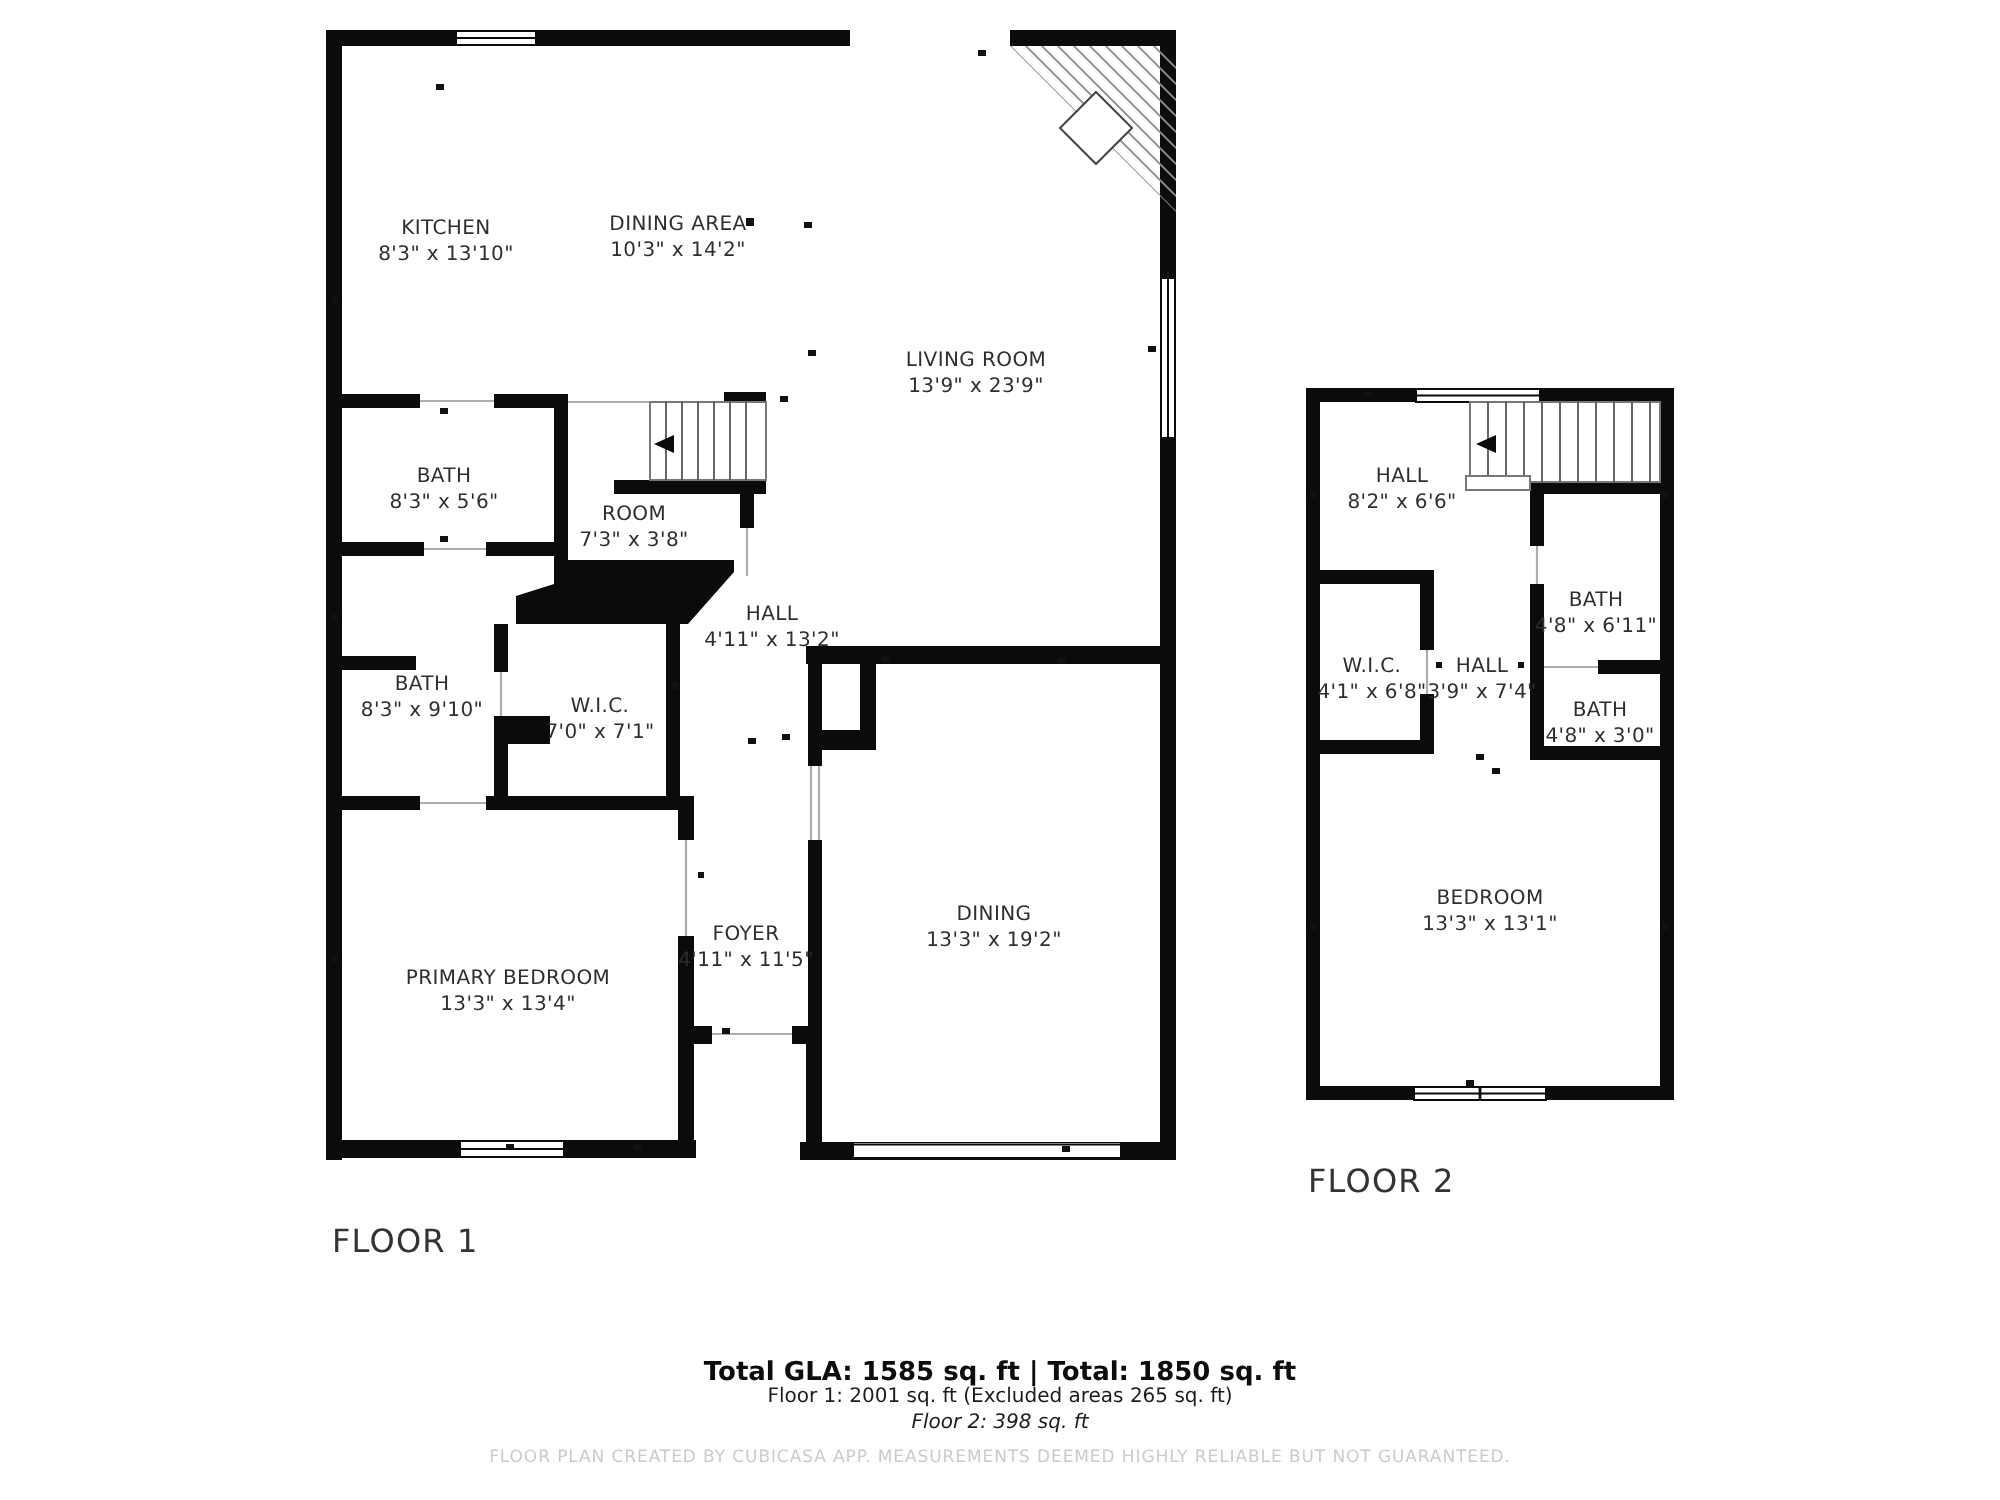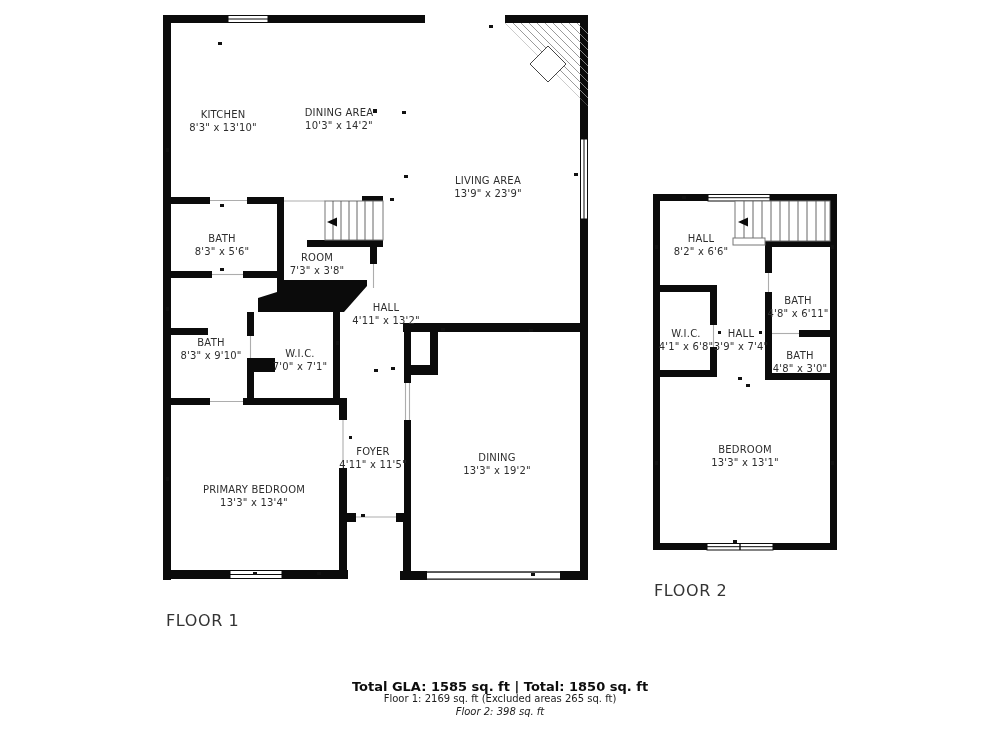--- a/index.html
+++ b/index.html
@@ -221,21 +221,21 @@
 
   <div class="rl" style="left:223px;top:109px">
     <div>KITCHEN</div>
     <div>8'3" x 13'10"</div>
   </div>
   <div class="rl" style="left:339px;top:107px">
     <div>DINING AREA</div>
     <div>10'3" x 14'2"</div>
   </div>
   <div class="rl" style="left:488px;top:175px">
-    <div>LIVING AREA</div>
+    <div>LIVING ROOM</div>
     <div>13'9" x 23'9"</div>
   </div>
   <div class="rl" style="left:222px;top:233px">
     <div>BATH</div>
     <div>8'3" x 5'6"</div>
   </div>
   <div class="rl" style="left:317px;top:252px">
     <div>ROOM</div>
     <div>7'3" x 3'8"</div>
   </div>
@@ -244,21 +244,21 @@
     <div>4'11" x 13'2"</div>
   </div>
   <div class="rl" style="left:211px;top:337px">
     <div>BATH</div>
     <div>8'3" x 9'10"</div>
   </div>
   <div class="rl" style="left:300px;top:348px">
     <div>W.I.C.</div>
     <div>7'0" x 7'1"</div>
   </div>
-  <div class="rl" style="left:373px;top:446px">
+  <div class="rl" style="left:373px;top:462px">
     <div>FOYER</div>
     <div>4'11" x 11'5"</div>
   </div>
   <div class="rl" style="left:254px;top:484px">
     <div>PRIMARY BEDROOM</div>
     <div>13'3" x 13'4"</div>
   </div>
   <div class="rl" style="left:497px;top:452px">
     <div>DINING</div>
     <div>13'3" x 19'2"</div>
@@ -286,16 +286,17 @@
   </div>
   <div class="rl" style="left:745px;top:444px">
     <div>BEDROOM</div>
     <div>13'3" x 13'1"</div>
   </div>
 
   <div class="floor-tag" style="left:166px;top:611px">FLOOR 1</div>
   <div class="floor-tag" style="left:654px;top:581px">FLOOR 2</div>
 
   <div class="summary sum-total">Total GLA: 1585 sq. ft | Total: 1850 sq. ft</div>
-  <div class="summary sum-line1">Floor 1: 2169 sq. ft (Excluded areas 265 sq. ft)</div>
+  <div class="summary sum-line1">Floor 1: 2001 sq. ft (Excluded areas 265 sq. ft)</div>
   <div class="summary sum-line2">Floor 2: 398 sq. ft</div>
 
+  <div class="watermark">FLOOR PLAN CREATED BY CUBICASA APP. MEASUREMENTS DEEMED HIGHLY RELIABLE BUT NOT GUARANTEED.</div>
 </div>
 
 </body></html>

